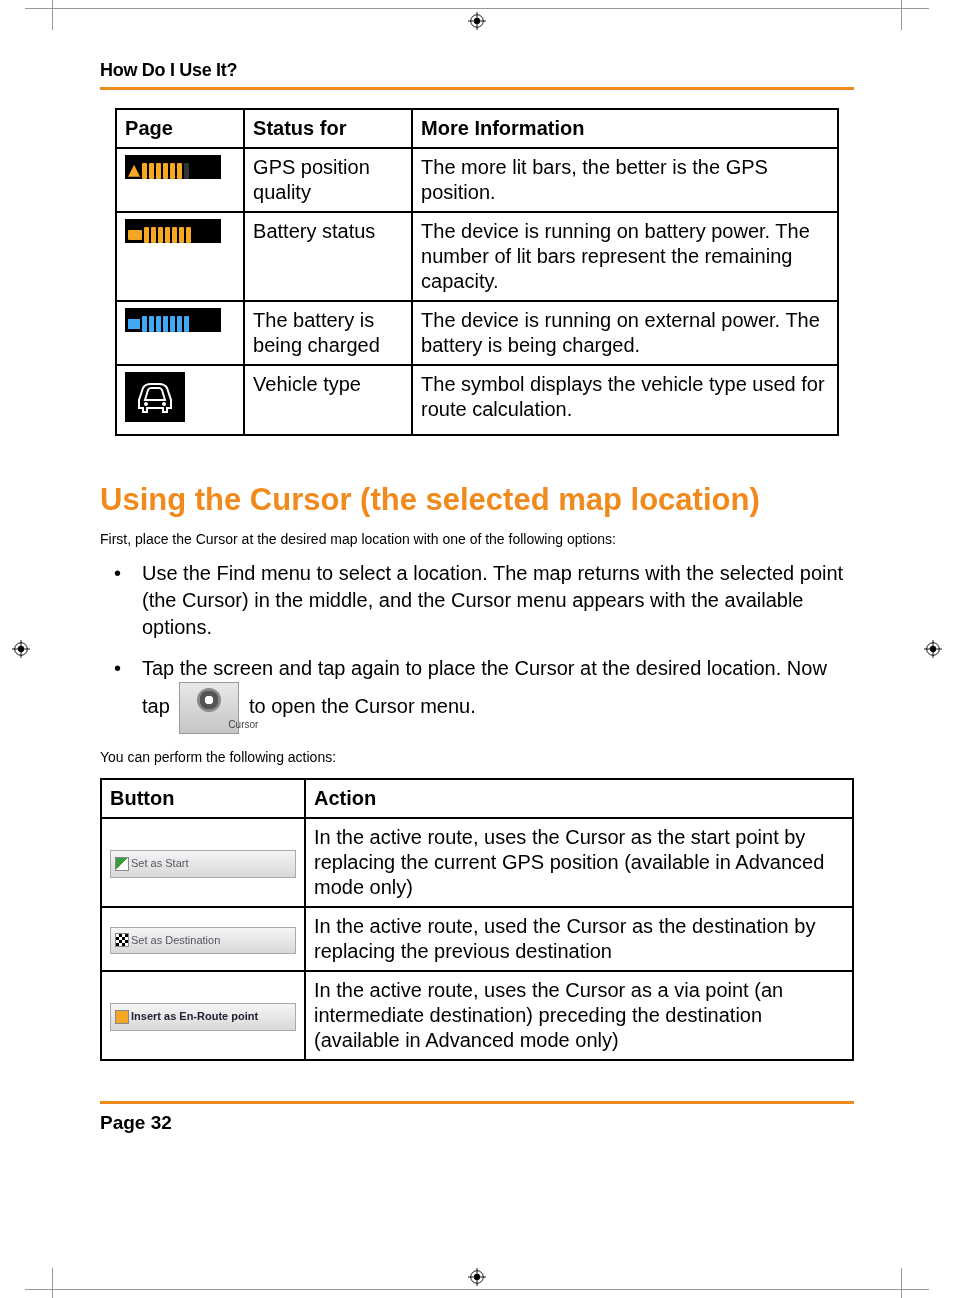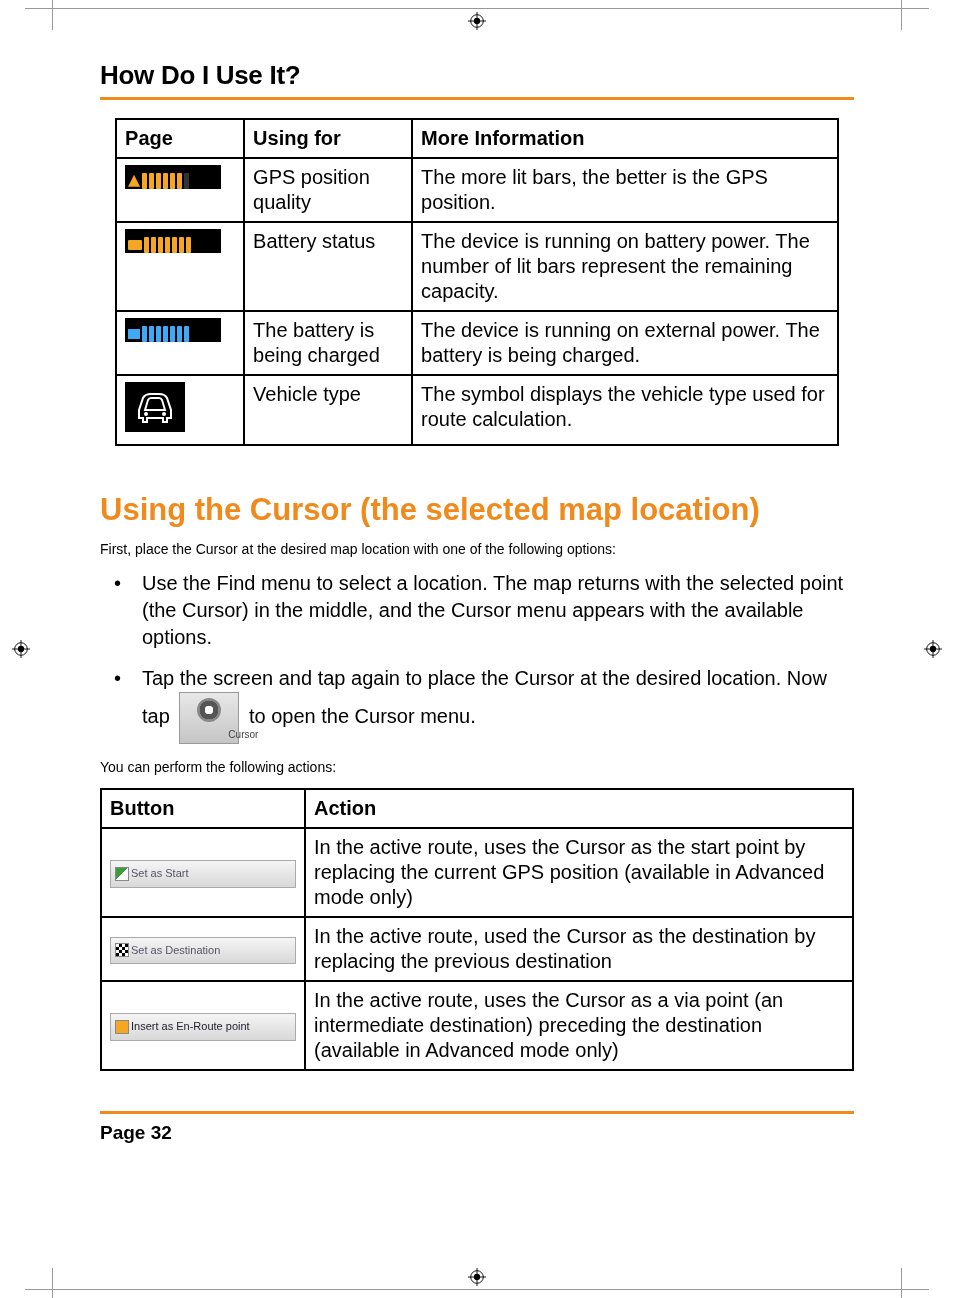--- a/index.html
+++ b/index.html
@@ -24,21 +24,21 @@
   .reg-bot { bottom:12px; left:50%; transform:translateX(-50%);}
   .reg-left { top:50%; left:12px; transform:translateY(-50%);}
   .reg-right { top:50%; right:12px; transform:translateY(-50%);}
 
   .page {
     position:absolute;
     top:60px; left:100px; right:100px; bottom:80px;
   }
   .header-title {
     font-weight:bold;
-    font-size:26px;
+    font-size:18px;
     letter-spacing:-0.3px;
     font-family: Arial, sans-serif;
   }
   .header-rule {
     height:3px;
     background:#f08a1d;
     margin-top:6px;
     margin-bottom:18px;
   }
   table.icon-table, table.button-table {
@@ -164,21 +164,21 @@
     display:inline-block;
     width:148px;
     background:linear-gradient(#f5f5f5,#d8d8d8);
     border:1px solid #aaa;
     font-size:11px;
     color:#556;
     padding:6px 16px 6px 20px;
     position:relative;
     text-align:left;
   }
-  .ui-btn.bold { font-weight:normal; color:#223; }
+  .ui-btn.bold { font-weight:bold; color:#223; }
   .ui-btn .flag {
     position:absolute; left:4px; top:50%; transform:translateY(-50%);
     width:12px; height:12px;
   }
   .flag.green { background:linear-gradient(135deg,#3a9d3a 50%,#fff 50%); border:1px solid #888;}
   .flag.checker {
     background:
       linear-gradient(45deg,#000 25%, transparent 25%, transparent 75%, #000 75%),
       linear-gradient(45deg,#000 25%, #fff 25%, #fff 75%, #000 75%);
     background-size:6px 6px;
@@ -234,21 +234,21 @@
     </svg></div>
 
 <div class="page">
   <div class="header-title">How Do I Use It?</div>
   <div class="header-rule"></div>
 
   <table class="icon-table">
     <tbody>
         <tr>
       <th>Page</th>
-      <th class="status-cell">Using for</th>
+      <th class="status-cell">Status for</th>
       <th>More Information</th>
     </tr>
     <tr>
       <td class="icon-cell">
         <span class="bars-icon">
           <span class="sat"></span><span class="bar on-orange"></span><span class="bar on-orange"></span><span class="bar on-orange"></span><span class="bar on-orange"></span><span class="bar on-orange"></span><span class="bar on-orange"></span><span class="bar off"></span>
         </span>
       </td>
       <td class="status-cell">GPS position quality</td>
       <td>The more lit bars, the better is the GPS position.</td>

